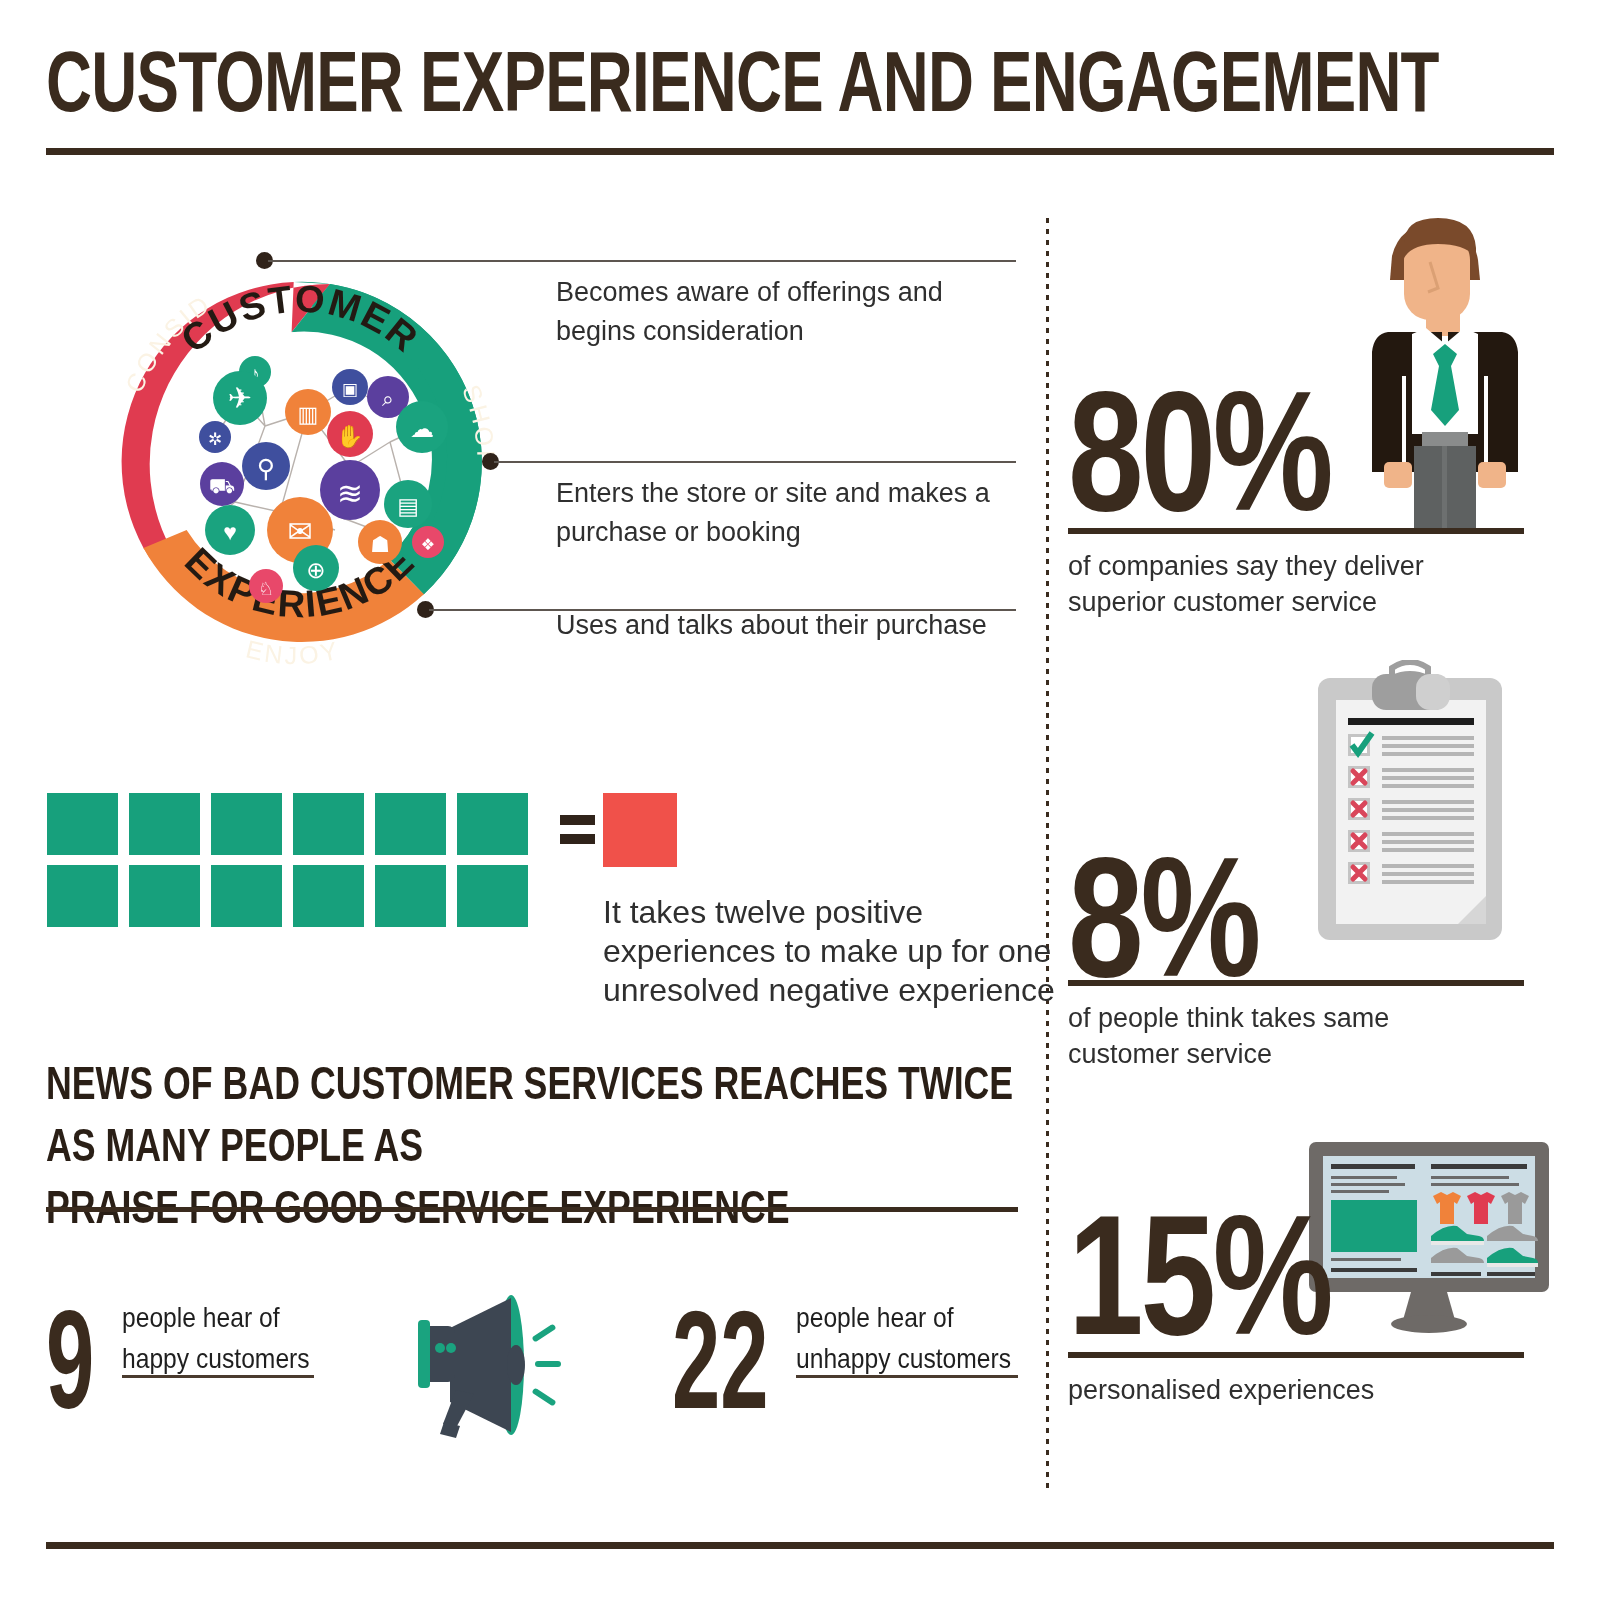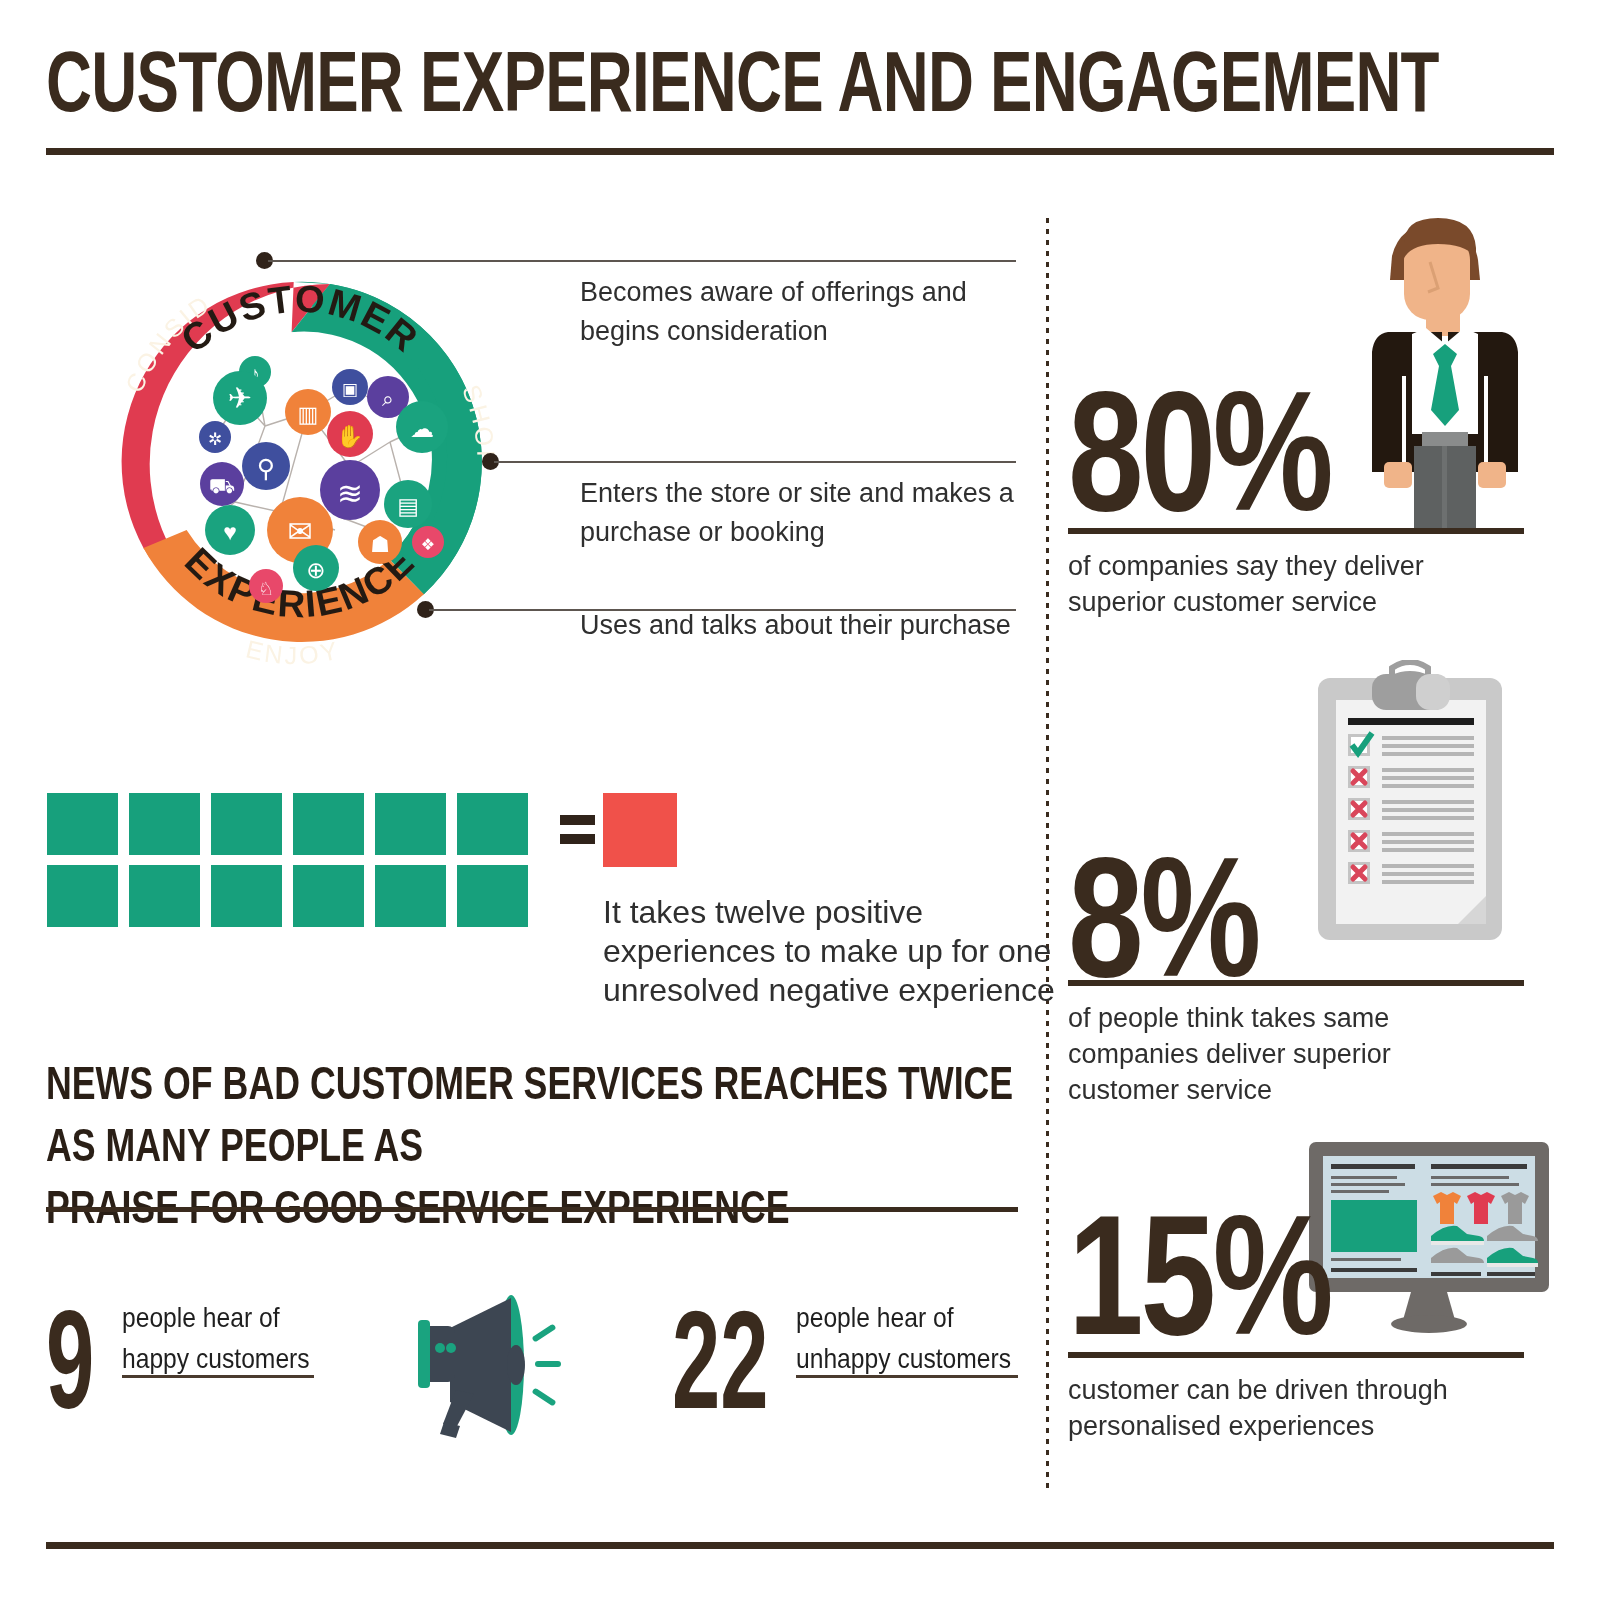--- a/index.html
+++ b/index.html
@@ -33,21 +33,20 @@
 
   
   .ic-line{stroke:#b9b2ad;stroke-width:1.4;}
 
   
   .leader{position:absolute;height:2px;background:#5d5650;}
   .dot{position:absolute;width:17px;height:17px;border-radius:50%;background:#30231a;}
   .desc{
     position:absolute;font-size:27px;line-height:39px;color:#2f2f2f;width:470px;
     font-family:"Liberation Sans",sans-serif;
-    margin-left:24px;
   }
 
   
   #squares{position:absolute;left:47px;top:793px;}
   .sq{position:absolute;width:71px;height:62px;background:#17a07c;}
   .sq-red{position:absolute;width:74px;height:74px;background:#f0514a;left:556px;top:0px;}
   .eq{position:absolute;left:513px;top:22px;width:35px;}
   .eq i{display:block;width:35px;height:10px;background:#30231a;margin-bottom:9px;}
   #sq-note{position:absolute;left:556px;top:100px;width:468px;font-size:32px;line-height:39px;color:#2f2f2f;}
 
@@ -370,21 +369,20 @@
         <rect x="72" y="204" width="92" height="4"></rect>
           <rect x="72" y="212" width="92" height="4"></rect>
           <rect x="72" y="220" width="92" height="4"></rect>
       </g>
     </svg>
   </div>
   <div class="pct" style="left:1068px;top:832px;">8%</div>
   <div class="pct-rule" style="left:1068px;top:980px;width:456px;"></div>
   <div class="pct-cap" style="left:1068px;top:1000px;">
     <div>of people think takes same</div>
-    <div>companies deliver superior</div>
     <div>customer service</div>
   </div>
 
   <div style="position:absolute;left:1305px;top:1140px;width:250px;height:200px;">
     <svg width="250" height="200" viewBox="0 0 250 200">
       <rect x="4" y="2" width="240" height="150" rx="7" fill="#6e6a67"></rect>
       <rect x="18" y="16" width="212" height="122" fill="#ccdde5"></rect>
 
       <g fill="#3b3b3b">
           <rect x="26" y="24" width="84" height="5"></rect>
@@ -421,18 +419,17 @@
       <rect x="126" y="132" width="50" height="4" fill="#3b3b3b"></rect>
       <rect x="182" y="132" width="48" height="4" fill="#3b3b3b"></rect>
 
       <path d="M106 152 l36 0 l8 28 l-52 0 Z" fill="#6e6a67"></path>
       <ellipse cx="124" cy="184" rx="38" ry="9" fill="#6e6a67"></ellipse>
     </svg>
   </div>
   <div class="pct" style="left:1068px;top:1190px;">15%</div>
   <div class="pct-rule" style="left:1068px;top:1352px;width:456px;"></div>
   <div class="pct-cap" style="left:1068px;top:1372px;width:440px;">
-    <div>customer can be driven through</div>
     <div>personalised experiences</div>
   </div>
 
   <div class="rule" id="footer-rule"></div>
 </div>
 
 </body></html>

